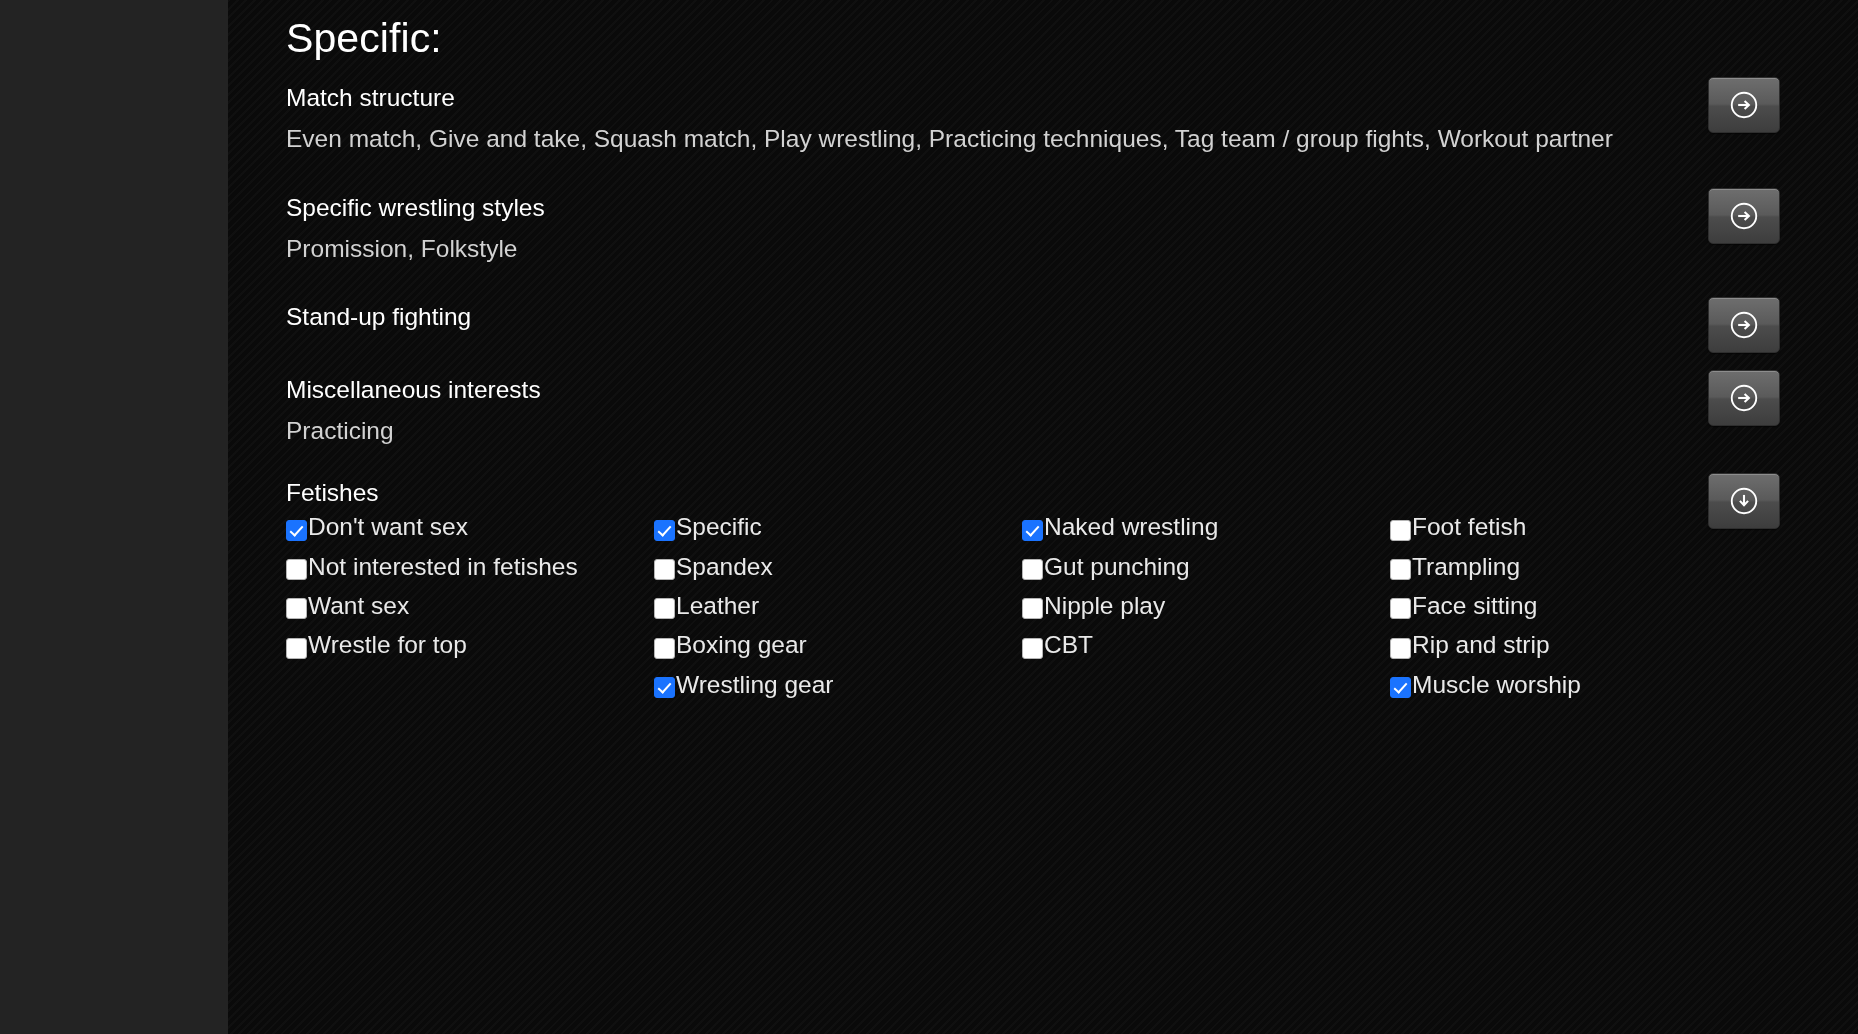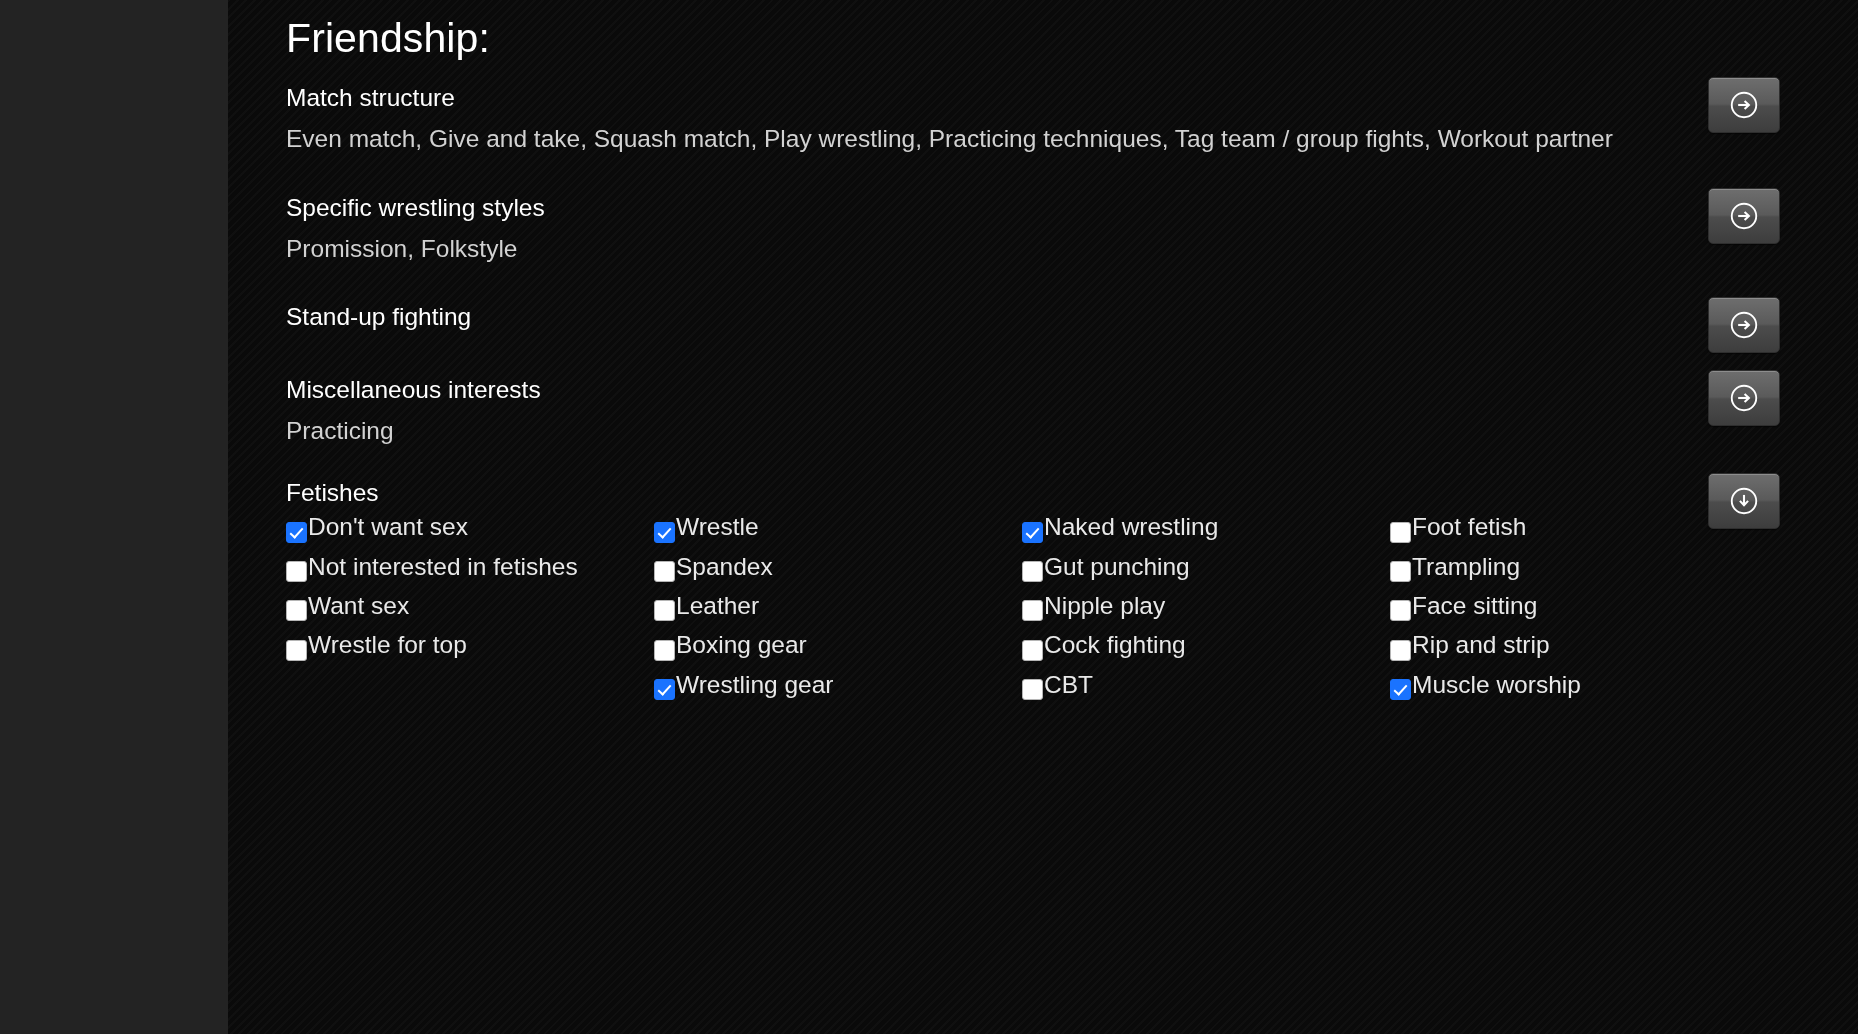--- a/index.html
+++ b/index.html
@@ -104,21 +104,21 @@
   .fetish-grid {
     display: grid;
     grid-template-columns: 368px 368px 368px 1fr;
     column-gap: 0px;
     margin-top: 2px;
     max-width: 1460px;
   }
   .fcol { display: block; }
   .fitem {
     display: flex;
-    align-items: flex-end;
+    align-items: center;
     margin: 0 0 8px 0;
     line-height: 1.28;
   }
   .cb {
     width: 21px;
     height: 21px;
     flex: 0 0 21px;
     margin-top: 6px;
     border-radius: 3px;
     background: #ffffff;
@@ -152,21 +152,21 @@
 </head>
 <body>
 
 <div class="app">
 
   <div class="left-rail"></div>
 
   <div class="content">
     <div class="page-pad">
 
-      <h1 class="page-title">Friendship:</h1>
+      <h1 class="page-title">Specific:</h1>
 
       <div class="section sec-match">
         <div class="section-head">Match structure</div>
         <div class="section-body">Even match, Give and take, Squash match, Play wrestling, Practicing techniques, Tag team / group fights, Workout partner</div>
         <div class="arrow-btn">
           <span>
             <svg width="28" height="28" viewBox="0 0 24 24">
               <circle cx="12" cy="12" r="10.5" fill="none" stroke="#ffffff" stroke-width="1.6"></circle>
               <path d="M7 12 H15.5" stroke="#ffffff" stroke-width="1.8" fill="none"></path>
               <path d="M12.5 8.5 L16.2 12 L12.5 15.5" fill="none" stroke="#ffffff" stroke-width="1.8" stroke-linejoin="miter" stroke-linecap="butt"></path>
@@ -245,21 +245,21 @@
             </div>
             <div class="fitem">
               <span class="cb"></span>
               <span class="cb-label">Wrestle for top</span>
             </div>
           </div>
 
           <div class="fcol">
             <div class="fitem">
               <span class="cb checked"></span>
-              <span class="cb-label">Wrestle</span>
+              <span class="cb-label">Specific</span>
             </div>
             <div class="fitem">
               <span class="cb"></span>
               <span class="cb-label">Spandex</span>
             </div>
             <div class="fitem">
               <span class="cb"></span>
               <span class="cb-label">Leather</span>
             </div>
             <div class="fitem">
@@ -277,24 +277,20 @@
               <span class="cb checked"></span>
               <span class="cb-label">Naked wrestling</span>
             </div>
             <div class="fitem">
               <span class="cb"></span>
               <span class="cb-label">Gut punching</span>
             </div>
             <div class="fitem">
               <span class="cb"></span>
               <span class="cb-label">Nipple play</span>
-            </div>
-            <div class="fitem">
-              <span class="cb"></span>
-              <span class="cb-label">Cock fighting</span>
             </div>
             <div class="fitem">
               <span class="cb"></span>
               <span class="cb-label">CBT</span>
             </div>
           </div>
 
           <div class="fcol">
             <div class="fitem">
               <span class="cb"></span>

